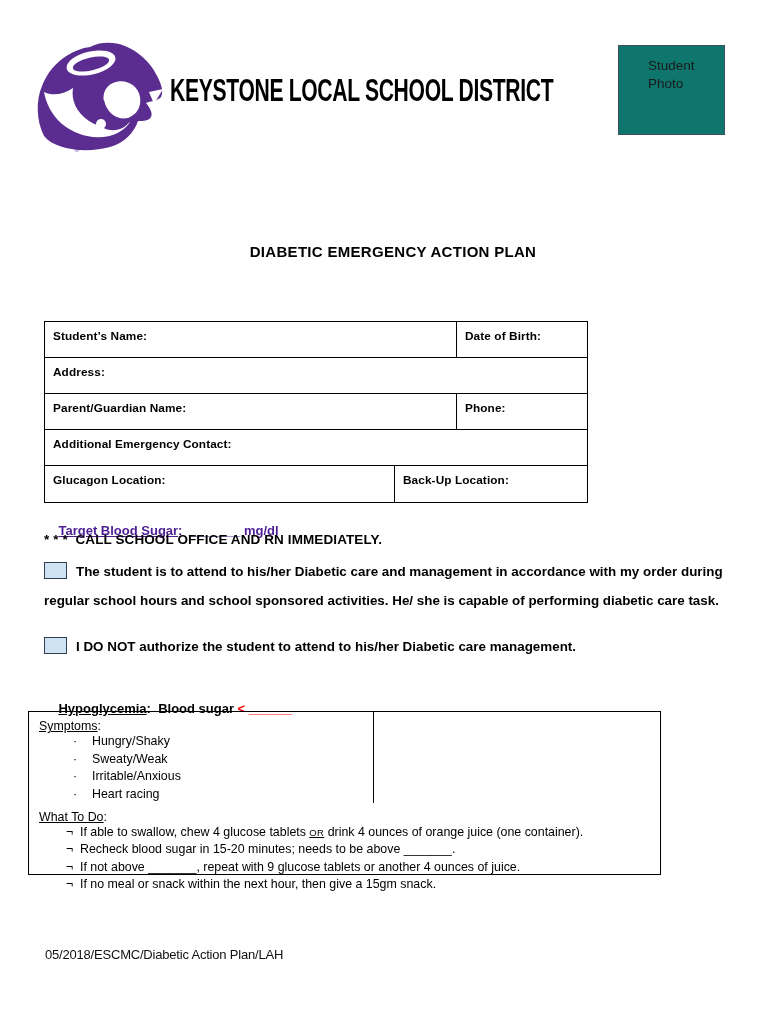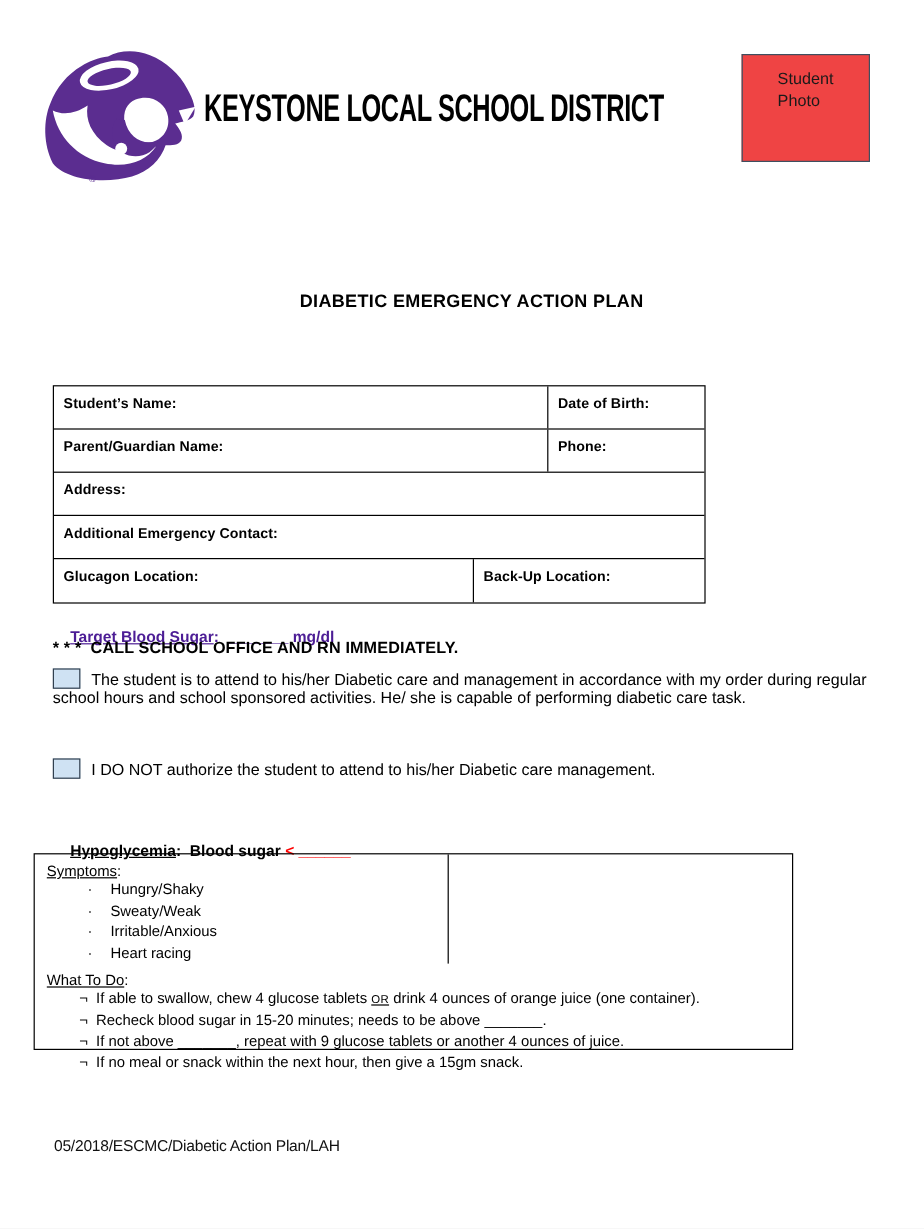--- a/index.html
+++ b/index.html
@@ -11,21 +11,21 @@
   }
   
   #logo { position:absolute; left:34px; top:40px; width:132px; height:120px; }
   #district-name {
     position:absolute; left:170px; top:72px; font-size:32px; font-weight:bold;
     letter-spacing:-0.5px; white-space:nowrap; transform:scaleX(0.66);
     transform-origin:0 50%; color:#000;
   }
   #photo-box {
     position:absolute; left:618px; top:45px; width:107px; height:90px;
-    background:#ef4444; border:1.6px solid #3f4f5f;
+    background:#0f766e; border:1.6px solid #3f4f5f;
     padding:11px 12px 0 29px; font-size:13.5px; line-height:1.32;
     white-space:pre-line; color:#1a1a1a;
   }
   
   #doc-title {
     position:absolute; left:16px; right:0; top:243px; text-align:center;
     font-size:15px; font-weight:bold; letter-spacing:0.3px;
   }
   
   #info-table {
@@ -47,21 +47,21 @@
   }
   #target-line .u { text-decoration:underline; }
   
   #call-line {
     position:absolute; left:44px; top:532px; font-size:13.5px; font-weight:bold;
     white-space:pre-wrap; letter-spacing:0.1px;
   }
   
   .cb-para {
     position:absolute; left:44px; width:684px; font-size:13.4px;
-    font-weight:normal; line-height:15px;
+    font-weight:bold; line-height:29px;
   }
   #cb-para-1 { top:557px; }
   #cb-para-2 { top:632px; }
   .checkbox {
     display:inline-block; width:23px; height:17px; background:#cfe2f3;
     border:1.7px solid #31404f; vertical-align:-3px; margin-right:9px;
   }
   
   #hypo-line {
     position:absolute; left:44px; top:686px; font-size:13px; font-weight:bold;
@@ -113,25 +113,25 @@
 Photo</div>
 
   <div id="doc-title">DIABETIC EMERGENCY ACTION PLAN</div>
 
   <div id="info-table">
     <div class="frow">
       <div class="fcell w1"><span>Student’s Name:</span></div>
       <div class="fcell rest"><span>Date of Birth:</span></div>
     </div>
     <div class="frow">
+      <div class="fcell full"><span>Address:</span></div>
+    </div>
+    <div class="frow">
       <div class="fcell w1"><span>Parent/Guardian Name:</span></div>
       <div class="fcell rest"><span>Phone:</span></div>
-    </div>
-    <div class="frow">
-      <div class="fcell full"><span>Address:</span></div>
     </div>
     <div class="frow">
       <div class="fcell full"><span>Additional Emergency Contact:</span></div>
     </div>
     <div class="frow">
       <div class="fcell w2"><span>Glucagon Location:</span></div>
       <div class="fcell rest"><span>Back-Up Location:</span></div>
     </div>
   </div>
 

